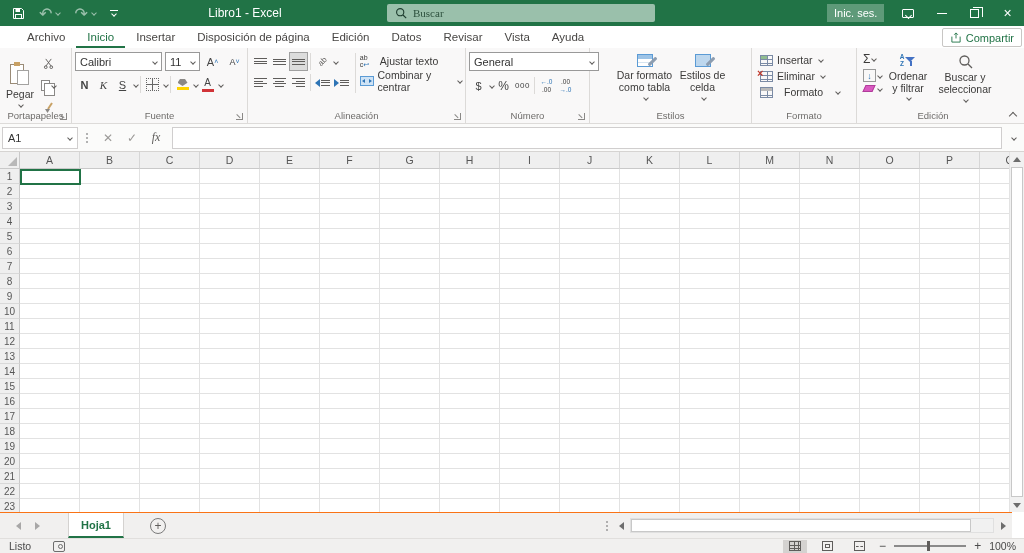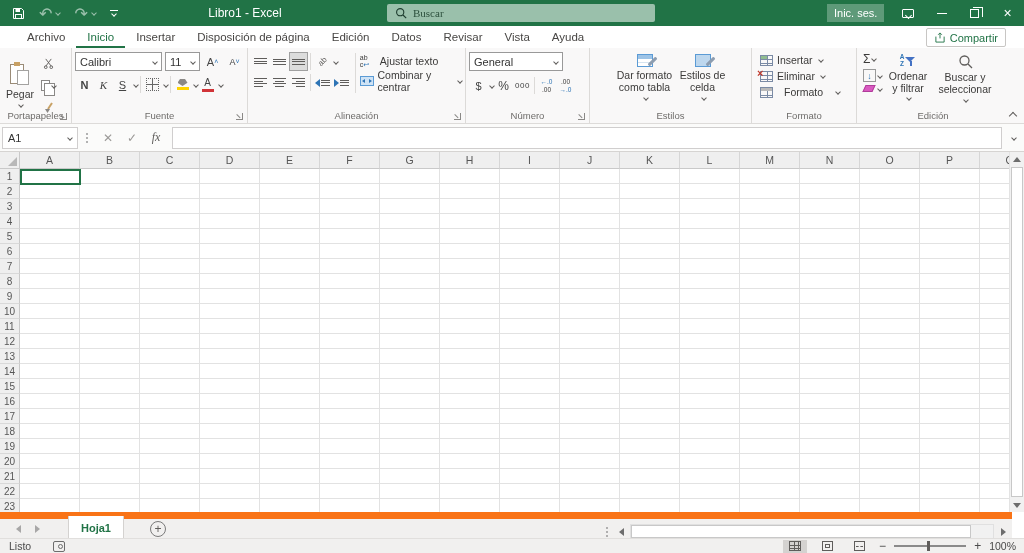--- a/index.html
+++ b/index.html
@@ -22,21 +22,21 @@
   .restore::before{content:"";position:absolute;left:2px;top:-3px;width:9px;height:9px;border:1px solid #fff;border-bottom:none;border-left:none}
   .ribopt{width:12px;height:9px;border:1px solid #fff;border-radius:1px;position:relative}
   .ribopt::after{content:"";position:absolute;left:3px;top:3px;width:4px;height:4px;border-right:1px solid #fff;border-bottom:1px solid #fff;transform:rotate(45deg)}
   .chev{display:inline-block;width:4px;height:4px;border-right:1px solid currentColor;border-bottom:1px solid currentColor;transform:rotate(45deg);margin-left:2px;flex:none}
   .chev.g{border-color:#5f5d5b}
 
   
   .tabrow{position:absolute;top:26px;left:0;width:1024px;height:22px;background:#fff;display:flex;align-items:stretch;padding-left:16px}
   .mtab{padding:0 11px;font-size:11.5px;color:#484644;display:flex;align-items:center}
   .mtab.active{color:#217346;box-shadow:inset 0 -2px 0 #217346}
-  .share-btn{position:absolute;right:18px;top:2px;height:19px;border:1px solid #c8c6c4;border-radius:2px;background:#fff;display:flex;align-items:center;gap:4px;padding:0 7px;font-size:11px;color:#217346}
+  .share-btn{position:absolute;right:2px;top:2px;height:19px;border:1px solid #c8c6c4;border-radius:2px;background:#fff;display:flex;align-items:center;gap:4px;padding:0 7px;font-size:11px;color:#217346}
 
   
   .ribbon{position:absolute;top:48px;left:0;width:1024px;height:76px;background:#f9f8f8;border-bottom:1px solid #dddbd9;display:flex}
   .group{position:relative;height:100%;border-right:1px solid #dcdad8;padding:4px 3px 15px;flex:none}
   .group-label{position:absolute;bottom:2px;left:0;right:0;text-align:center;font-size:9.5px;color:#6e6c6a}
   .launcher{position:absolute;right:4px;bottom:3px;width:7px;height:7px;border-right:1px solid #8a8886;border-bottom:1px solid #8a8886}
   .launcher::after{content:"";position:absolute;left:1px;top:1px;width:5px;height:1px;background:#8a8886;transform:rotate(45deg);transform-origin:left top}
   .bigbtn{display:flex;flex-direction:column;align-items:center;font-size:10.5px;line-height:1.18;text-align:center;color:#3b3a39;padding:2px 3px;gap:2px}
   .sbtn{height:19px;min-width:19px;display:flex;align-items:center;justify-content:center;color:#444;font-size:11px}
   .sbtn.on{background:#dcdcdc;border:1px solid #a0a0a0}
@@ -107,21 +107,21 @@
   .vscroll{position:absolute;right:0;top:0;bottom:0;width:15px;background:#f1f1f1;border-left:1px solid #e3e3e3}
   .sbtn-arrow{height:14px;display:flex;align-items:center;justify-content:center}
   .tri-up{border-left:4px solid transparent;border-right:4px solid transparent;border-bottom:5px solid #6d6d6d}
   .tri-down{border-left:4px solid transparent;border-right:4px solid transparent;border-top:5px solid #6d6d6d}
   .tri-left{border-top:4px solid transparent;border-bottom:4px solid transparent;border-right:5px solid #6d6d6d}
   .tri-right{border-top:4px solid transparent;border-bottom:4px solid transparent;border-left:5px solid #6d6d6d}
   .vthumb{position:absolute;left:1px;right:1px;top:15px;bottom:15px;background:#fff;border:1px solid #c8c8c8}
   .vdown{position:absolute;bottom:0;left:0;right:0}
 
   
-  .sheetbar{position:absolute;top:512px;left:0;width:1012px;height:26px;background:#f1f0ef;border-top:7px solid #f97316;display:flex;align-items:center}
+  .sheetbar{position:absolute;top:512px;left:0;width:1012px;height:26px;background:#f1f0ef;border-top:1px solid #f97316;display:flex;align-items:center}
   .navarrs{display:flex;gap:14px;padding:0 14px 0 16px;opacity:.55}
   .sheettab{height:25px;background:#fff;border-left:1px solid #d4d2d0;border-right:1px solid #d4d2d0;border-bottom:2px solid #217346;display:flex;align-items:center;padding:0 12px;font-size:11px;font-weight:bold;color:#217346;margin-left:14px}
   .newsheet{width:16px;height:16px;border:1px solid #7a7a7a;border-radius:50%;display:flex;align-items:center;justify-content:center;font-size:12px;color:#5f5d5b;margin-left:26px}
   .hscroll{position:absolute;left:606px;top:4px;width:404px;height:17px;display:flex;align-items:center}
   .htrack{flex:1;height:15px;background:#f1f1f1;border:1px solid #e0e0e0;position:relative;margin:0 2px}
   .hthumb{position:absolute;left:0;top:0;bottom:0;width:340px;background:#fff;border:1px solid #c8c8c8}
 
   
   .statusbar{position:absolute;top:538px;left:0;width:1024px;height:15px;background:#f1f0ef;border-top:1px solid #e1dfdd;display:flex;align-items:center;font-size:10.5px;color:#4a4a4a}
   .statusbar .mode{margin-left:9px}
@@ -381,21 +381,21 @@
           <span>Combinar y centrar</span>
           <i class="chev g"></i>
         </div>
       </div>
     </div>
     <span class="group-label">Alineación</span>
     <span class="launcher"></span>
   </div>
 
   <div class="group" style="width:124px">
-    <div class="combo" style="width:94px">
+    <div class="combo" style="width:130px">
         <span>General</span>
         <i class="chev g"></i>
       </div>
     <div class="row" style="margin-top:5px">
       <span class="sbtn">$</span>
         <i class="chev g"></i>
       <span class="sbtn" style="font-size:12px">%</span>
       <span class="sbtn" style="font-size:8px;letter-spacing:.5px">000</span>
       <span class="vr"></span>
       <span class="sbtn">

